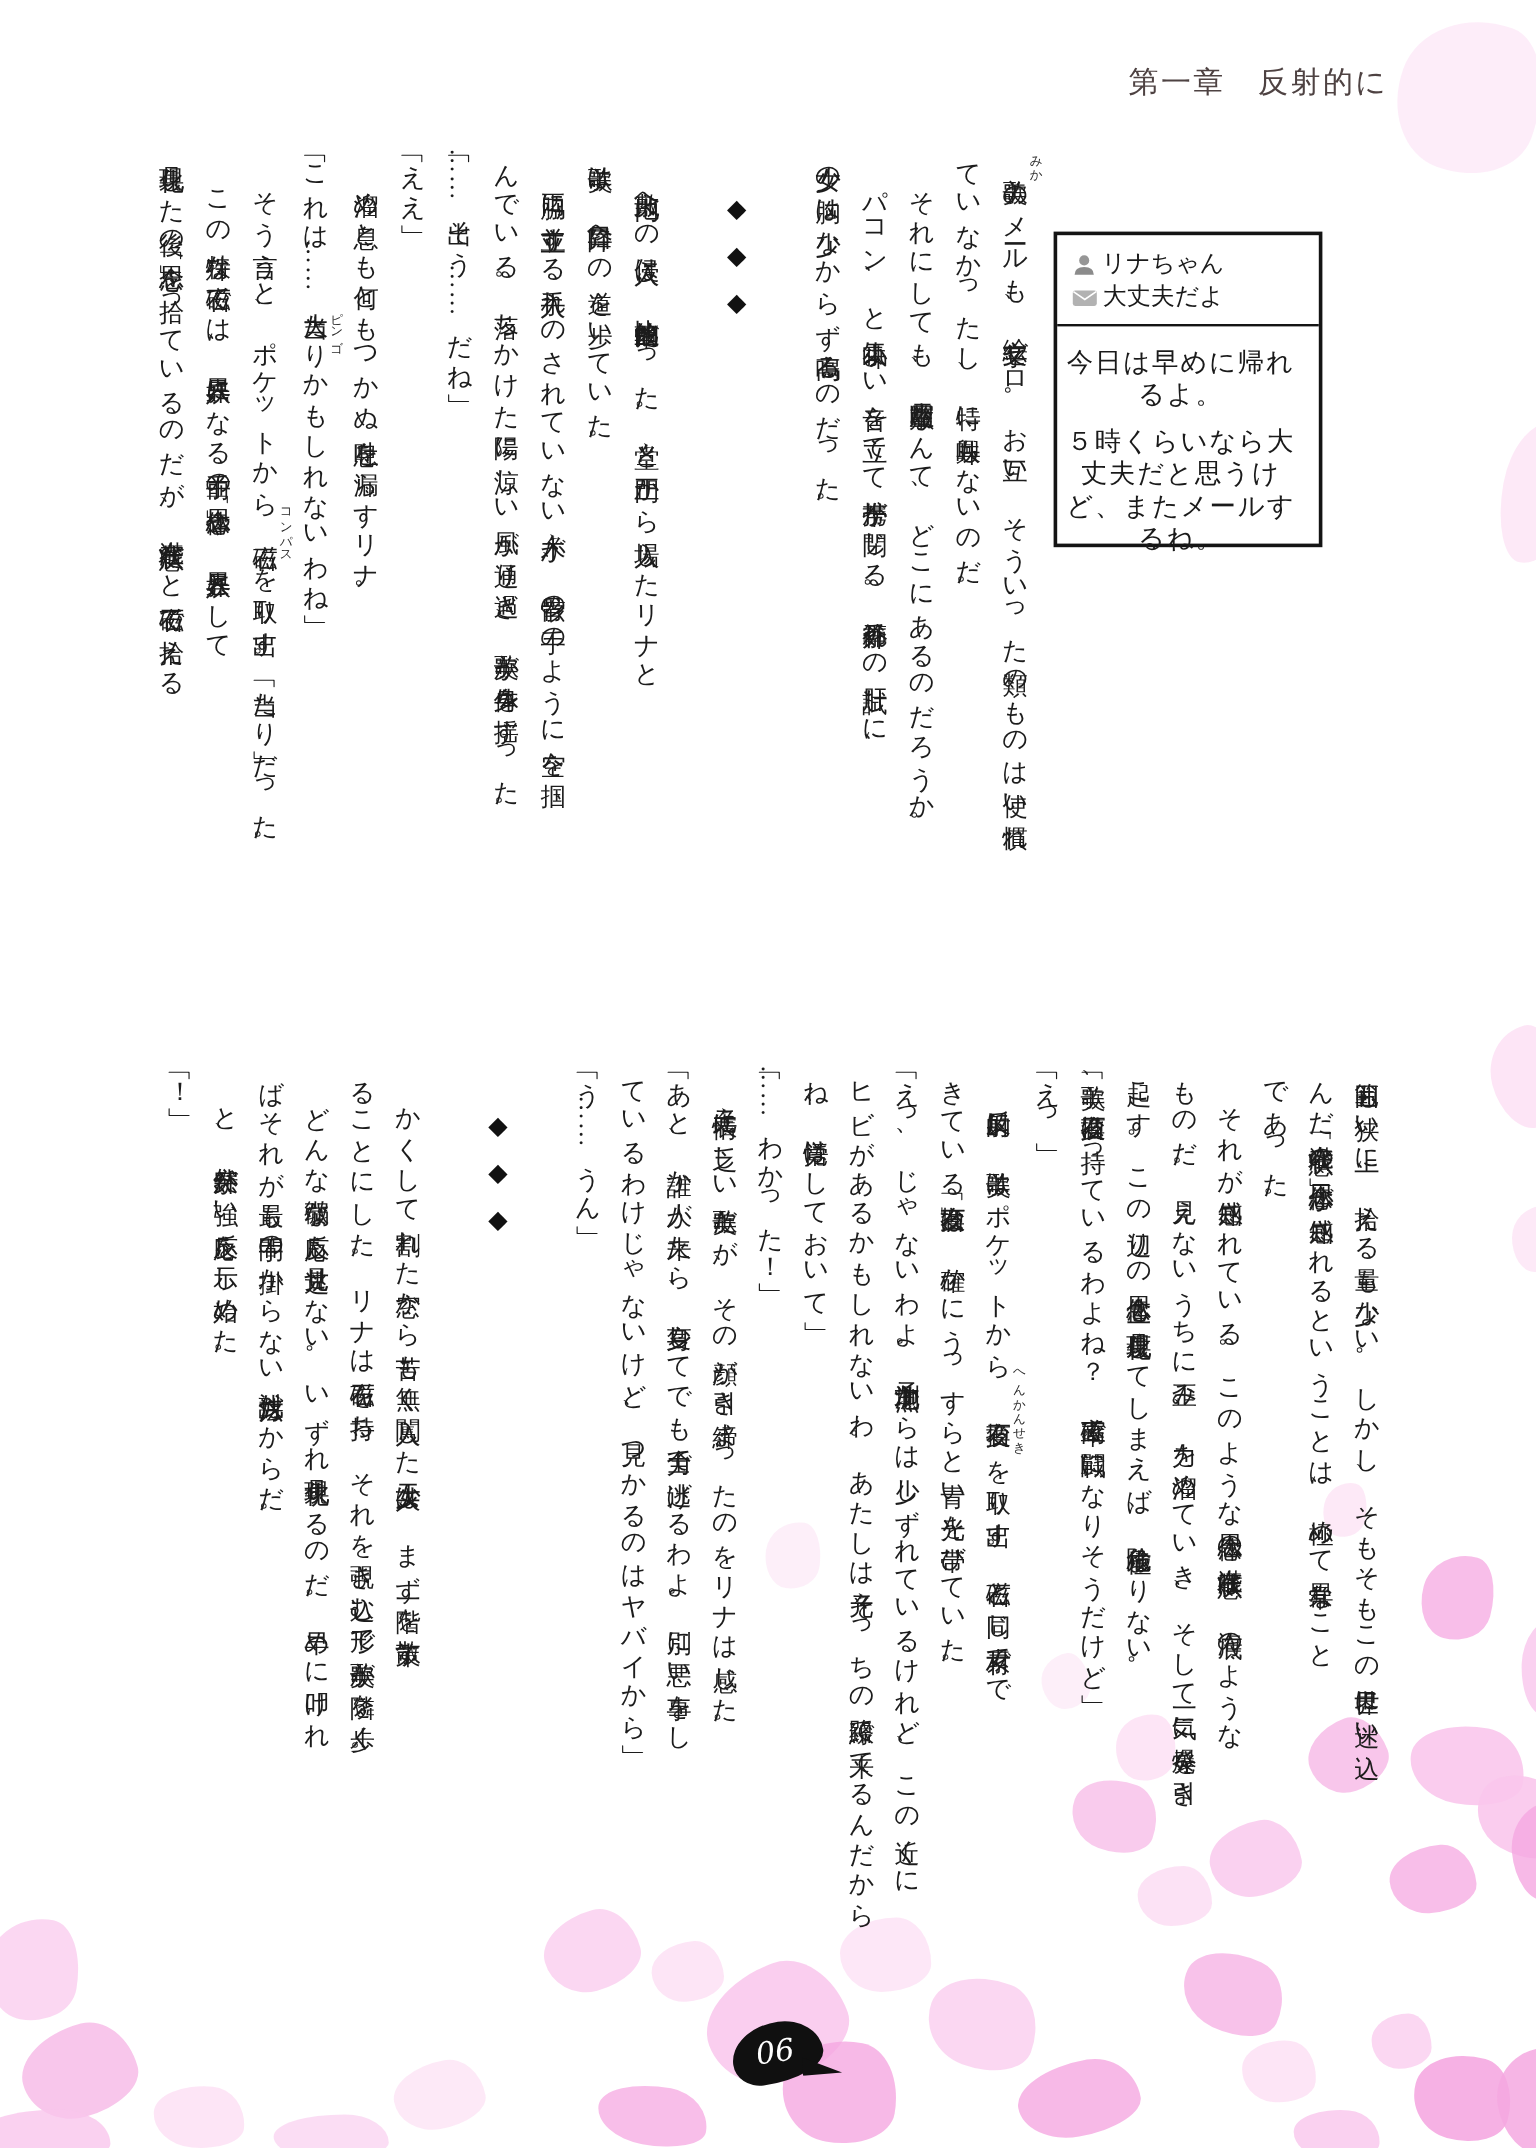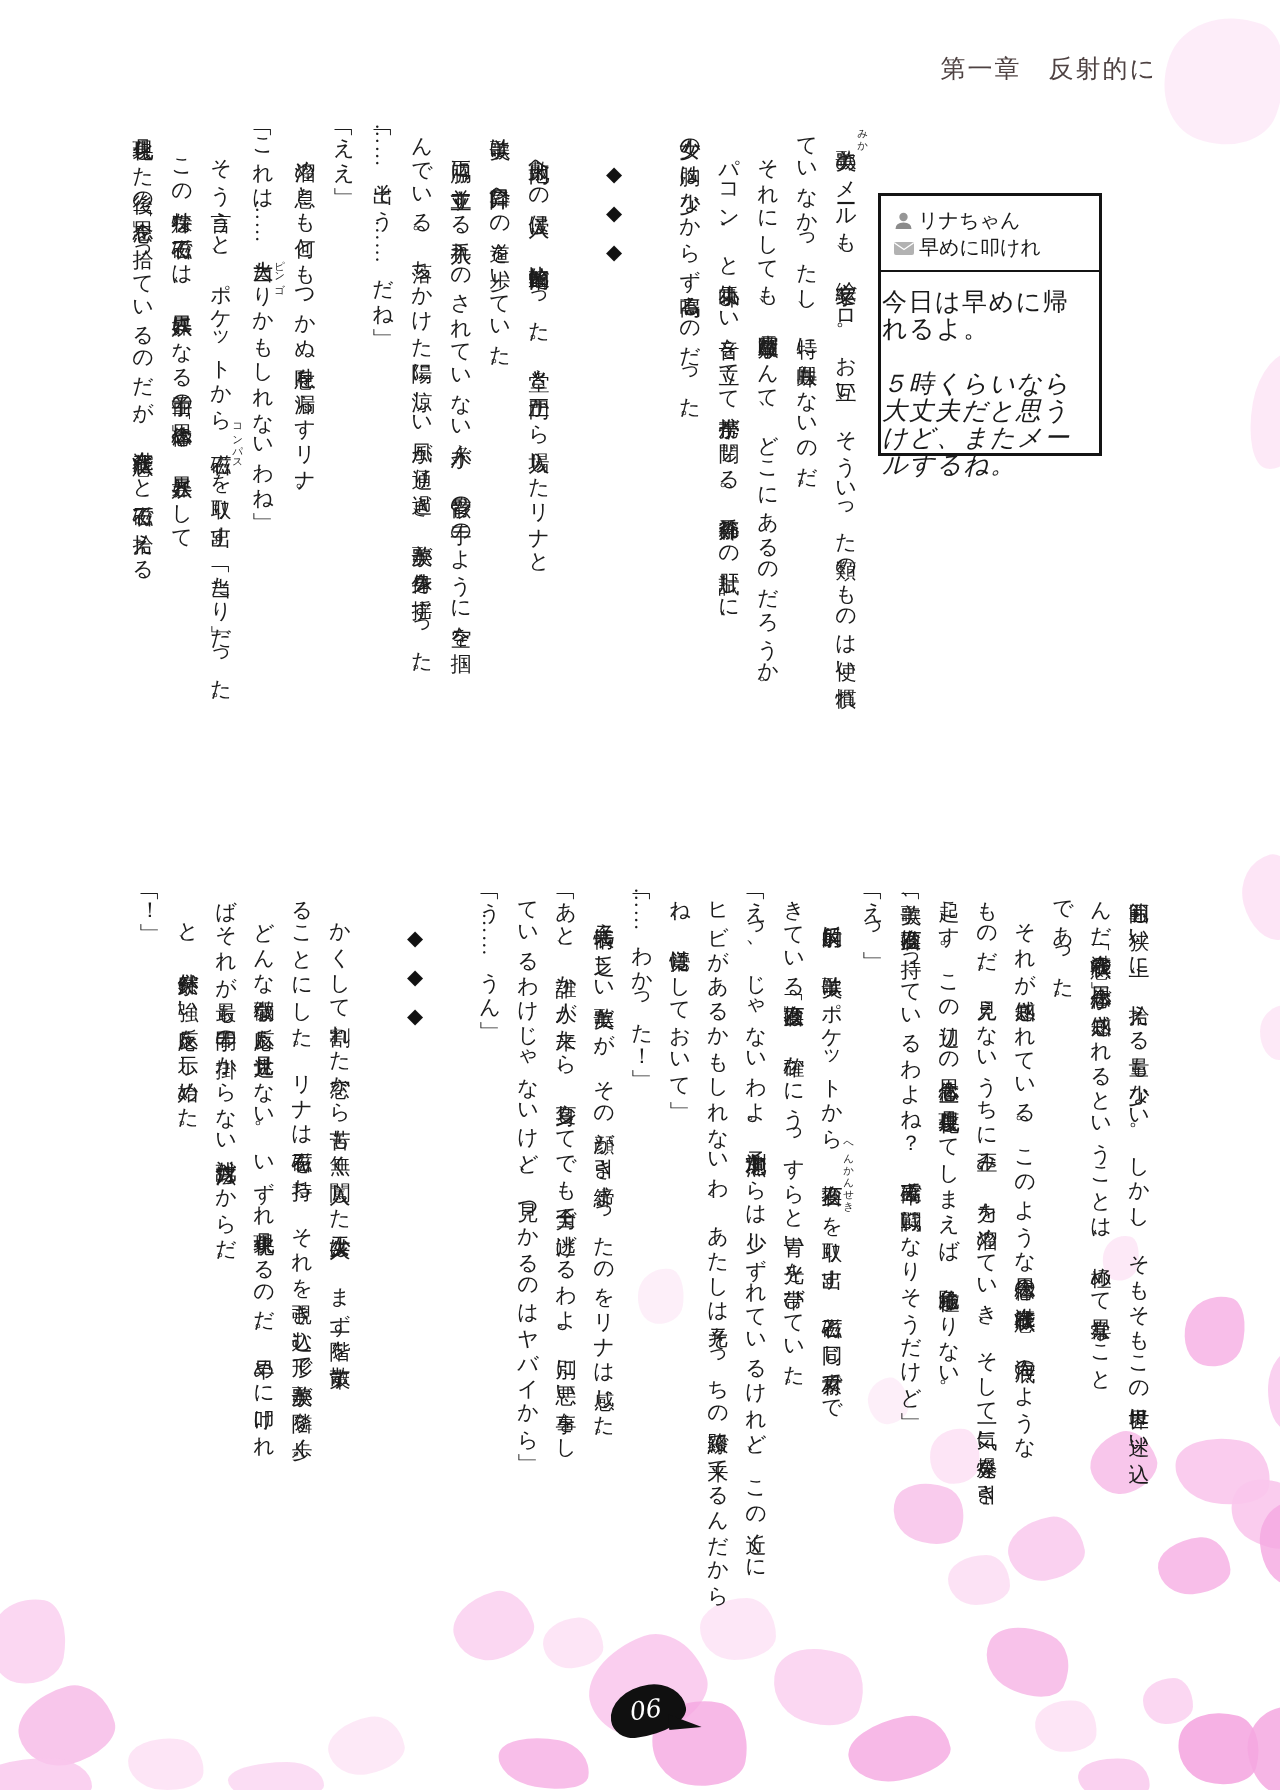--- a/index.html
+++ b/index.html
@@ -27,25 +27,26 @@
     font-family:"Liberation Sans","DejaVu Sans",sans-serif; color:#1a1a1a;
   }
   #message-box .mb-header{
     padding:11px 12px 9px 12px; border-bottom:2px solid #141414;
   }
   #message-box .mb-row{
     display:flex; align-items:center; gap:4px;
     font-size:20px; line-height:27px; white-space:nowrap;
   }
   #message-box .mb-body{
-    padding:16px 13px 0 1px; font-size:25px; line-height:27px;
+    padding:16px 13px 0 1px; font-size:22px; line-height:27px;
     letter-spacing:1.5px;
+    text-align:center;
   }
   #message-box .mb-body p{margin:0;}
-  #message-box .mb-body p + p{margin-top:28px;font-style:italic;}
+  #message-box .mb-body p + p{margin-top:12px;}
   .icon{display:inline-flex; flex:0 0 auto;}
   
   .vband{
     position:absolute;
     writing-mode:vertical-rl; text-orientation:mixed;
     font-size:21px; letter-spacing:1.3px;
     color:#1c1c1c;
   }
   #upper-band{top:122px; right:412px; width:780px; height:740px;}
   #lower-band{top:886px; right:122px; width:1032px; height:766px;}
@@ -138,21 +139,21 @@
         </span>
         <span>リナちゃん</span>
       </div>
       <div class="mb-row">
         <span class="icon">
           <svg width="22" height="21" viewBox="0 0 22 21">
               <rect x="1" y="5" width="20" height="13" rx="2" fill="#b2b2b2"></rect>
               <path d="M1.5 6 L11 12.5 L20.5 6" stroke="#ffffff" stroke-width="1.4" fill="none"></path>
             </svg>
         </span>
-        <span>早めに叩けれ</span>
+        <span>大丈夫だよ</span>
       </div>
     </div>
     <div class="mb-body">
       <p>今日は早めに帰れるよ。</p>
       <p>５時くらいなら大丈夫だと思うけど、またメールするね。</p>
     </div>
   </div>
 
   <div id="upper-band" class="vband">
       <div class="tcol"><ruby><span>美歌</span><rt>みか</rt></ruby><span>のメールも、絵文字ゼロ。お互い、そういった類のものは使い慣れ</span></div>

